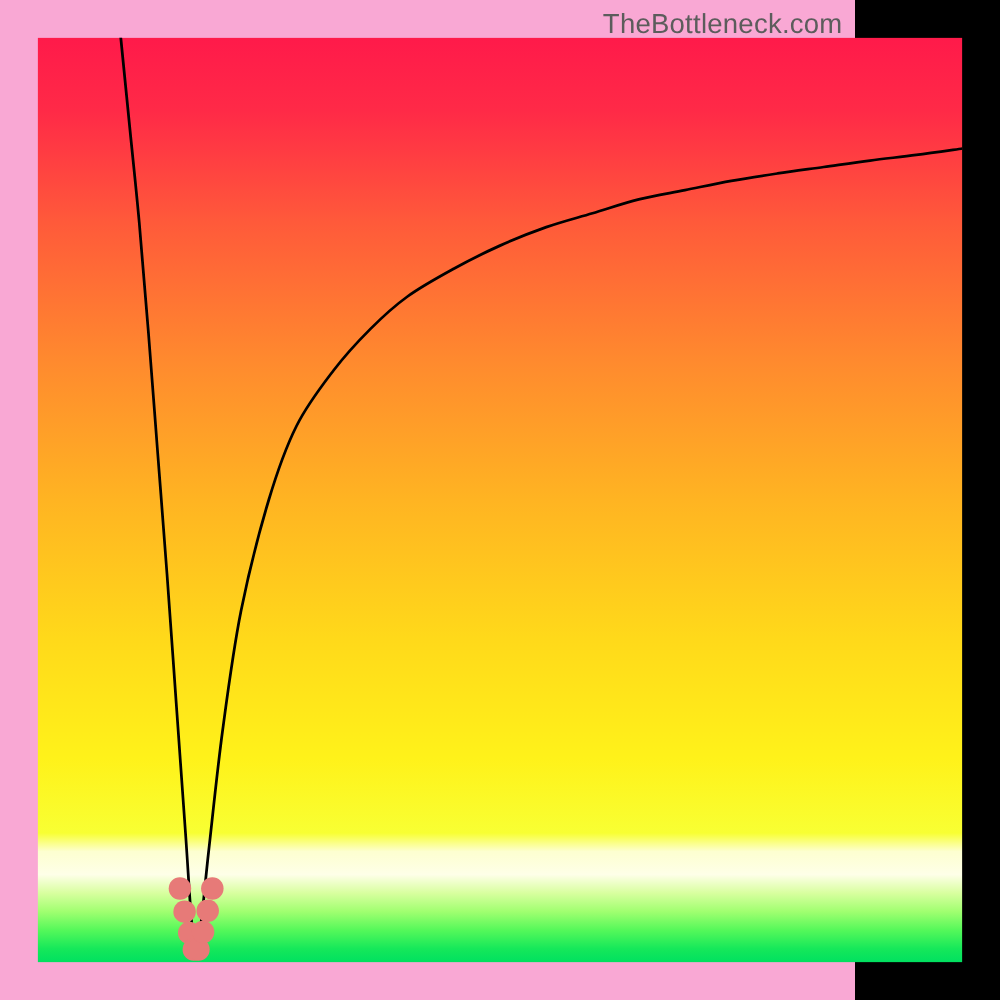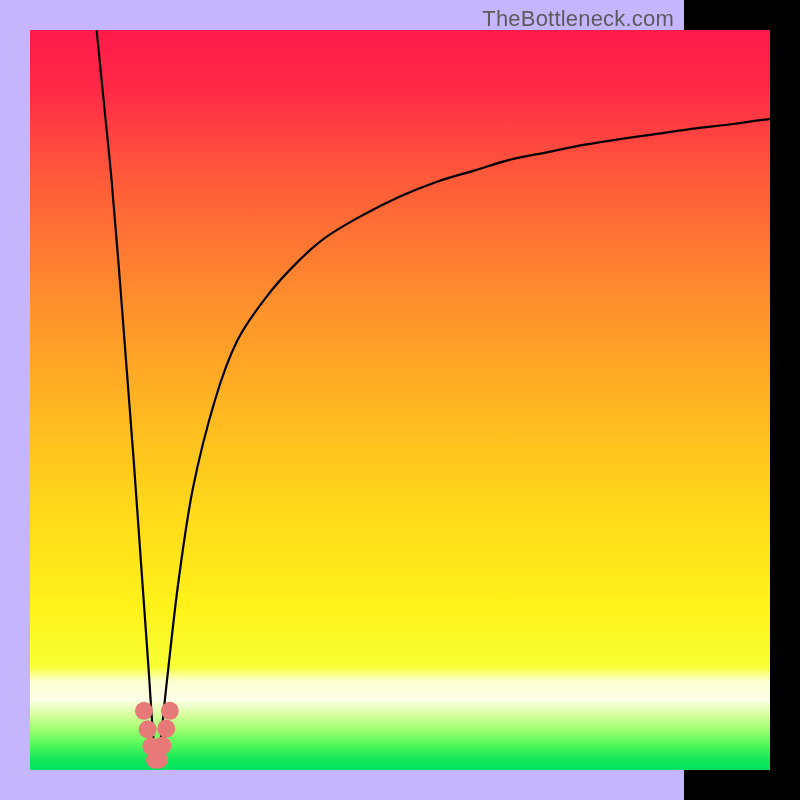--- a/index.html
+++ b/index.html
@@ -8,21 +8,21 @@
     width: 800px;
     height: 800px;
     overflow: hidden;
     background: #000;
     font-family: Arial, Helvetica, sans-serif;
   }
   .frame {
     position: relative;
     width: 684px;
     height: 800px;
-    background: #c4b5fd;
+    background: #f9a8d4;
   }
   .plot {
     position: absolute;
     left: 30px;
     top: 30px;
     width: 740px;
     height: 740px;
     overflow: hidden;
   }
   .attribution {

